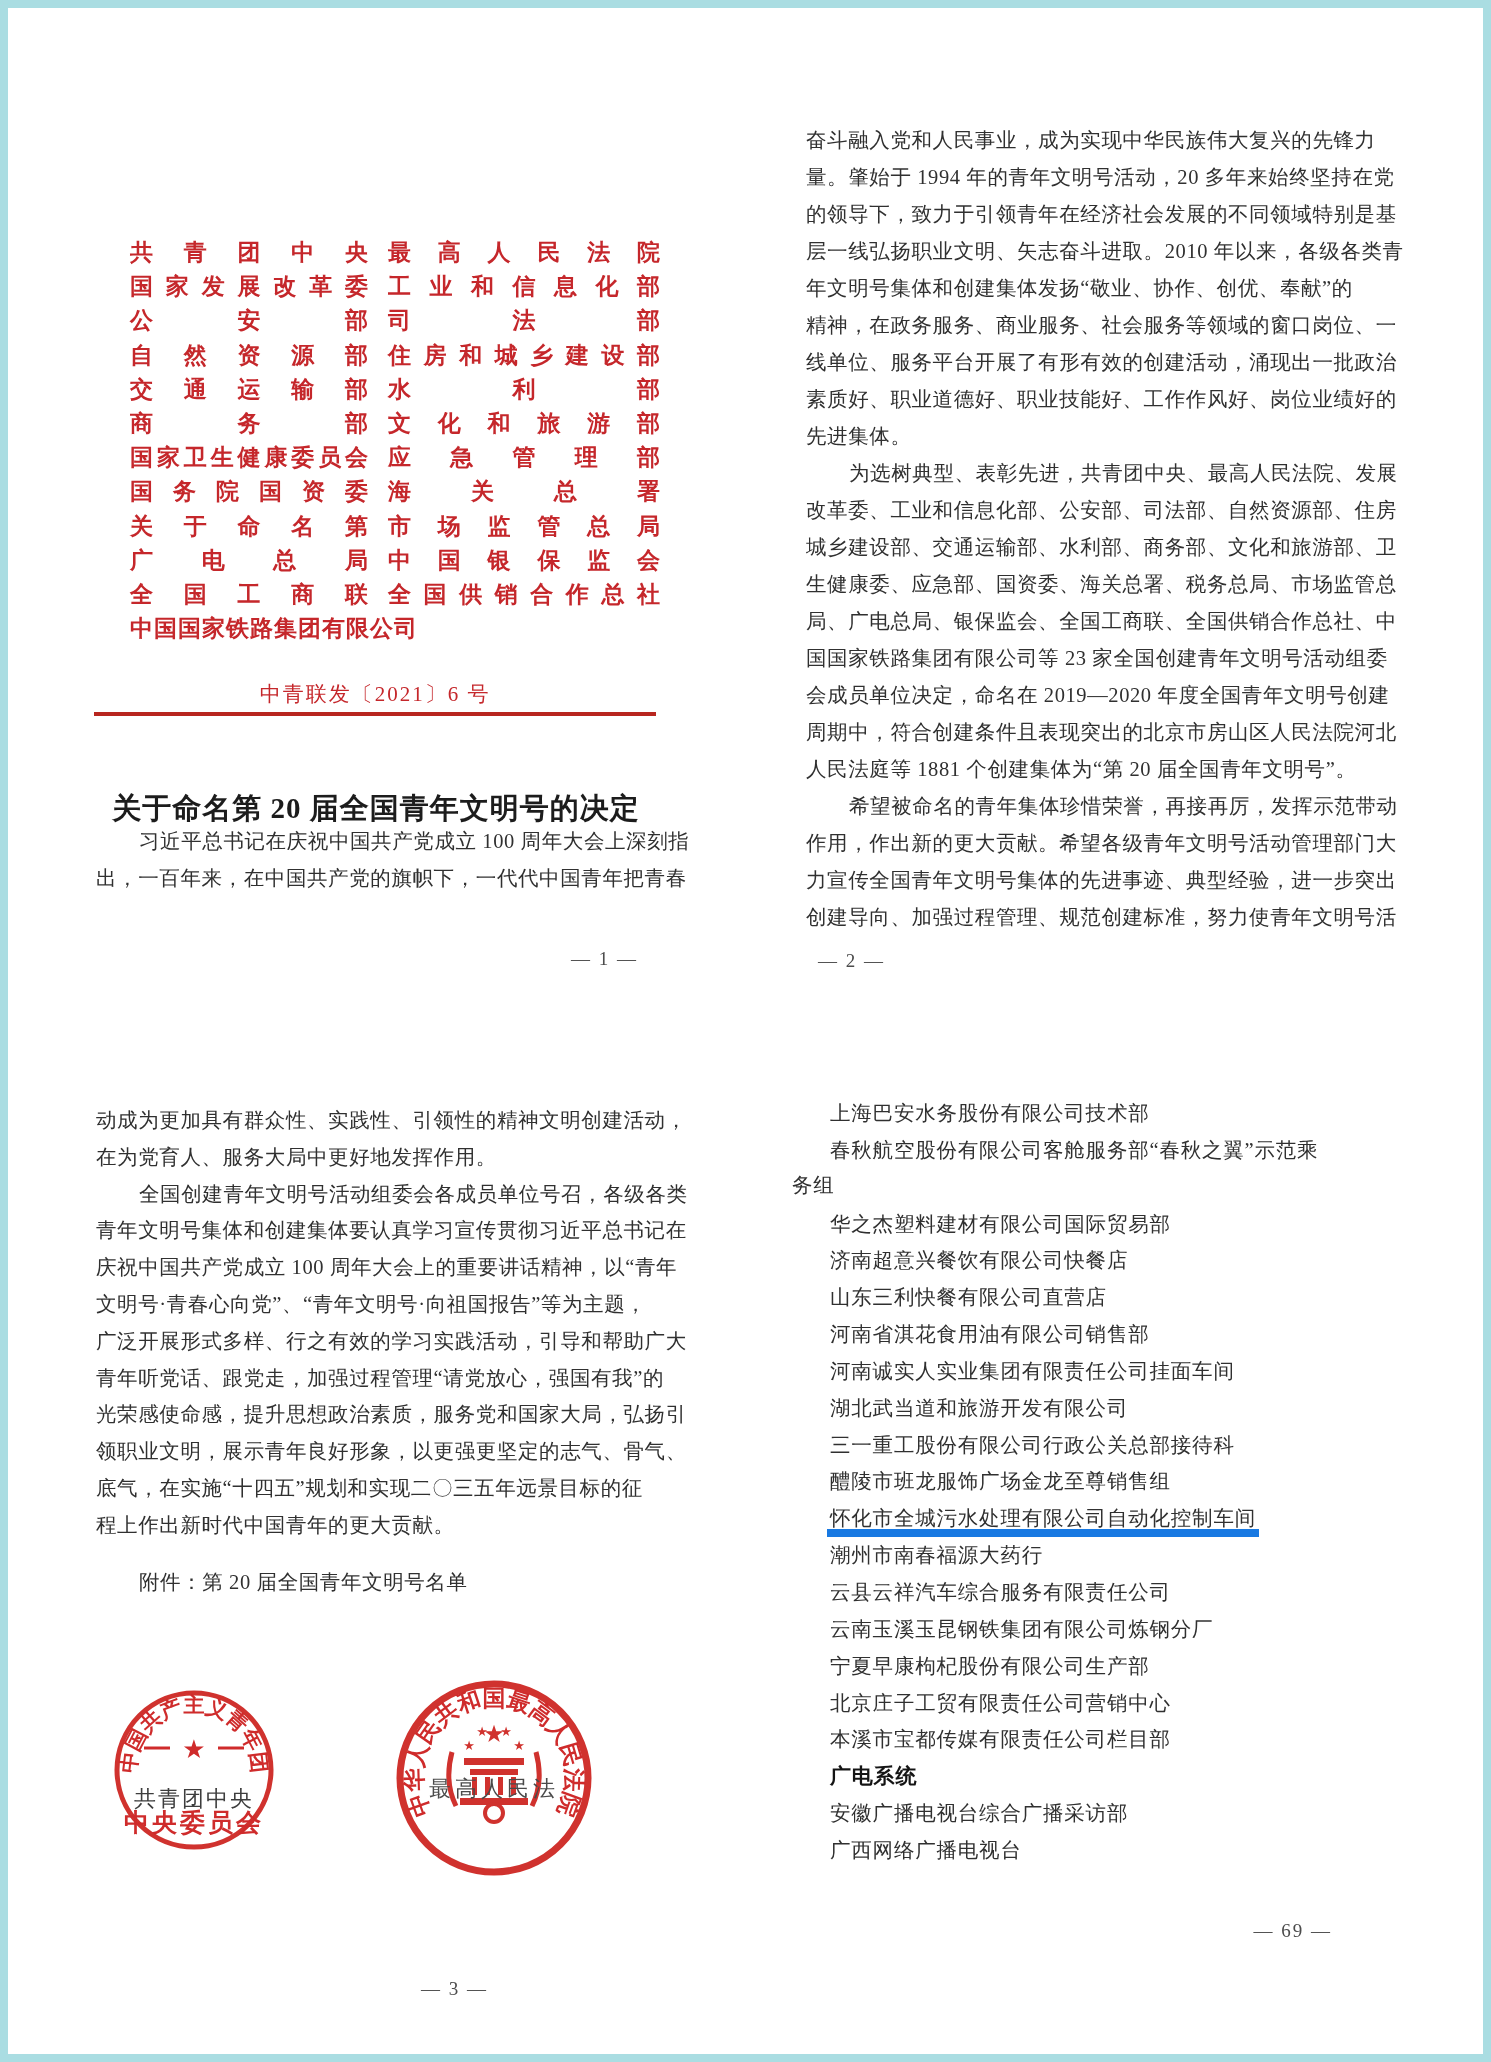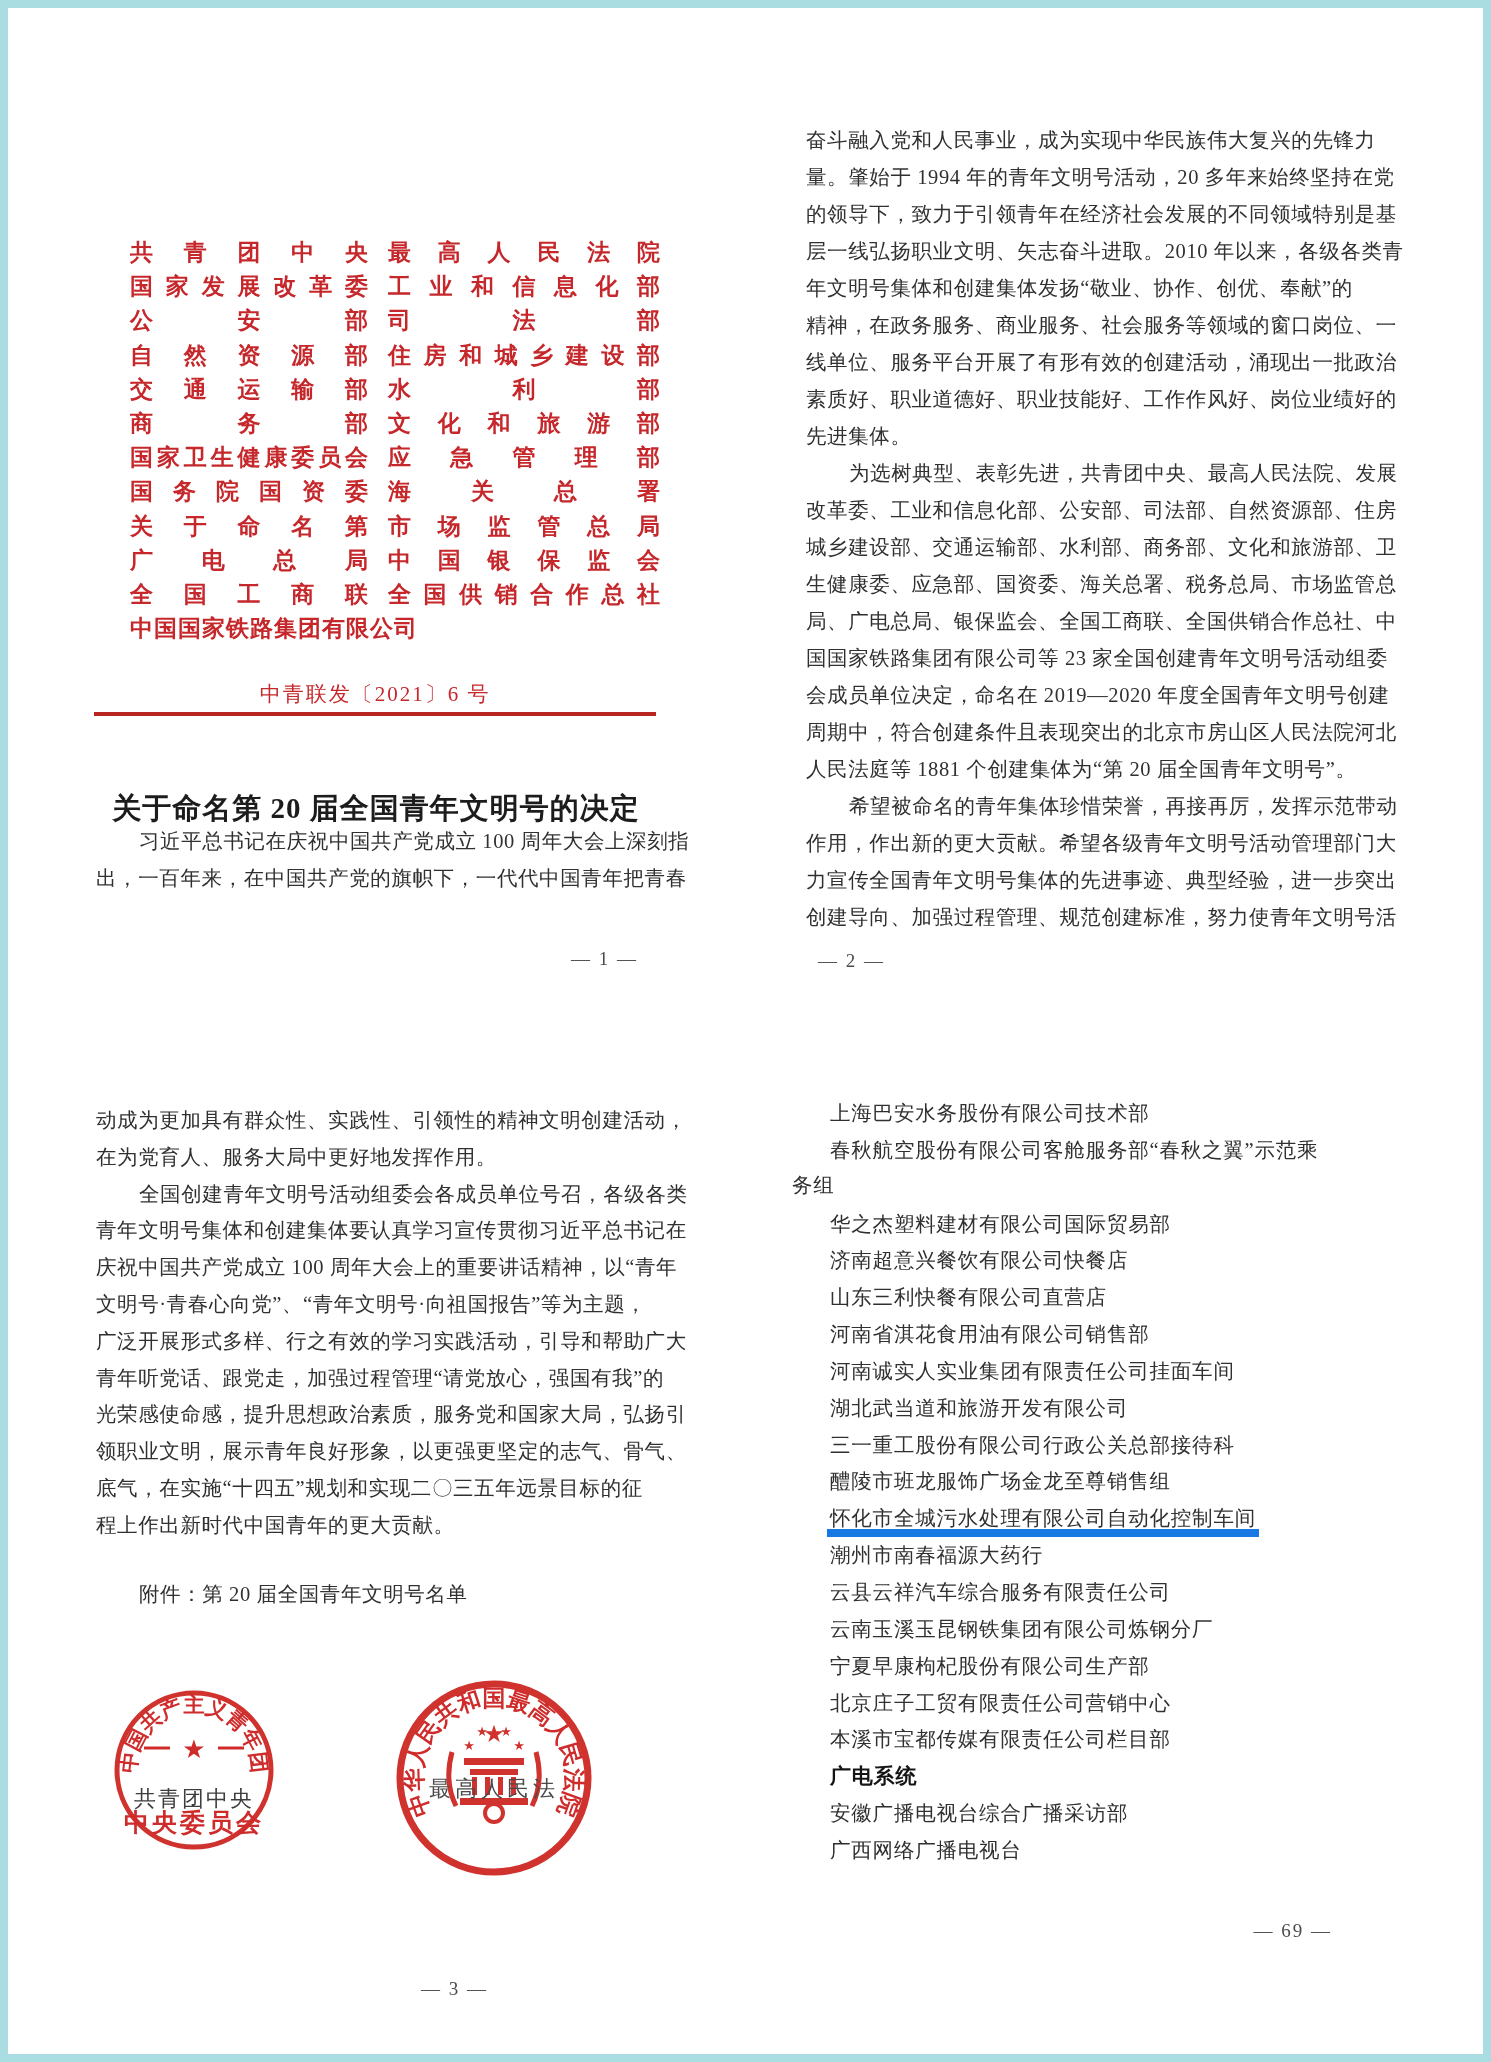--- a/index.html
+++ b/index.html
@@ -14,21 +14,21 @@
                font-weight:700;font-size:23px;color:#c5272b;}
   .agency-left{width:238px;text-align:justify;text-align-last:justify;}
   .agency-right{flex:1;margin-left:20px;text-align:justify;text-align-last:justify;}
   .agency-last{height:34.2px;line-height:34.2px;font-weight:700;font-size:23px;color:#c5272b;letter-spacing:1px;}
   .doc-number{left:90px;top:680px;width:570px;text-align:center;color:#c5272b;font-size:21px;letter-spacing:2px;}
   .red-rule{left:94px;top:712px;width:562px;height:4px;background:#b8261f;}
   .doc-title{left:90px;top:789px;width:572px;text-align:center;font-size:29px;font-weight:700;color:#1c1c1c;letter-spacing:1px;}
 
   .bodyblock .tline{height:36.8px;line-height:36.8px;white-space:nowrap;font-size:20.5px;letter-spacing:0.6px;color:#303030;}
   .indent{text-indent:43px;}
-  .gap{margin-top:32px;}
+  .gap{margin-top:20px;}
 
   .p1-body{left:96px;top:823px;width:572px;}
   .pagenum{font-size:19px;color:#4c4c4c;letter-spacing:2px;}
   .pn1{left:90px;top:948px;width:548px;text-align:right;}
   .pn2{left:818px;top:950px;width:570px;text-align:left;}
   .pn3{left:90px;top:1978px;width:398px;text-align:right;}
   .pn69{left:792px;top:1920px;width:540px;text-align:right;}
 
   
   .p2-body{left:806px;top:122px;width:572px;}

